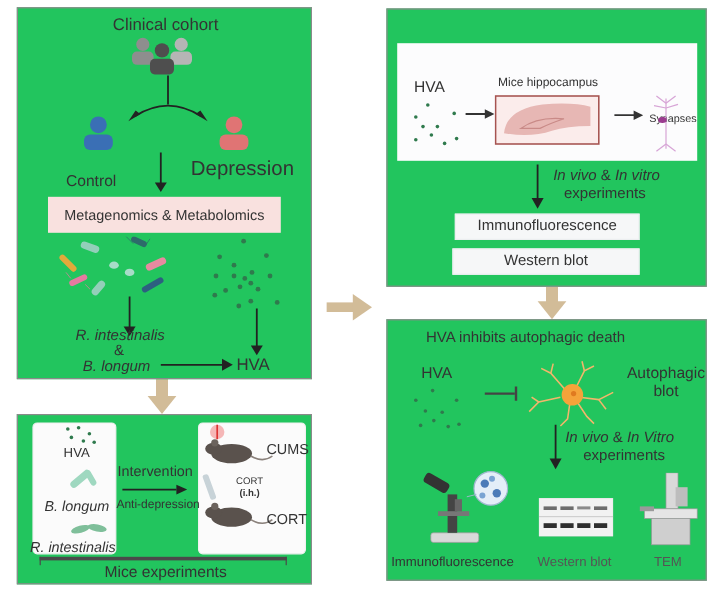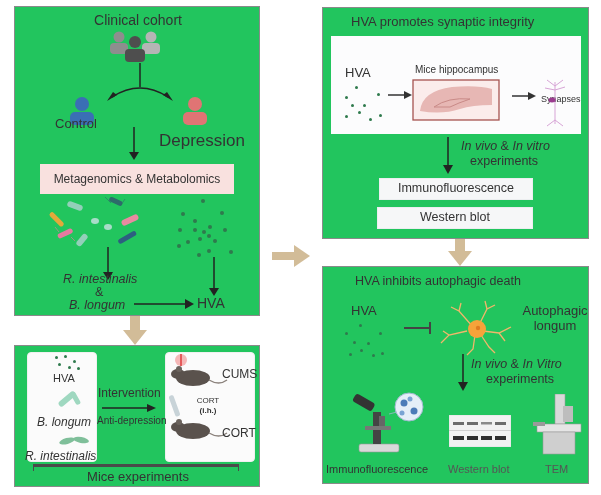--- a/index.html
+++ b/index.html
@@ -61,21 +61,21 @@
   </svg>
 
   <svg class="abs" style="left:52px;top:88px;" width="30" height="30">
     <circle cx="15" cy="9" r="7" fill="#3a6fb5"></circle>
       <rect x="3" y="17" width="24" height="13" rx="5" fill="#3a6fb5"></rect>
   </svg>
   <svg class="abs" style="left:165px;top:88px;" width="30" height="30">
     <circle cx="15" cy="9" r="7" fill="#e07474"></circle>
       <rect x="3" y="17" width="24" height="13" rx="5" fill="#e07474"></rect>
   </svg>
-  <div class="txt" style="left:40px;top:109px;font-size:13px;">Control</div>
+  <div class="txt" style="left:40px;top:136px;font-size:13px;">Control</div>
   <div class="txt" style="left:144px;top:124px;font-size:17px;">Depression</div>
   <svg class="abs" style="left:113px;top:118px;" width="12" height="36">
     <line x1="6" y1="2" x2="6" y2="28" stroke="#222" stroke-width="1.5"></line>
       <polygon points="1,27 11,27 6,35" fill="#222"></polygon>
   </svg>
 
   <div class="pinkband" style="left:25px;top:157px;width:194px;height:30px;"></div>
   <div class="txt center" style="left:25px;width:194px;top:165px;font-size:12px;">Metagenomics &amp; Metabolomics</div>
 
   <svg class="abs" style="left:30px;top:190px;" width="100" height="64">
@@ -188,21 +188,20 @@
   <div class="txt center" style="left:178px;width:30px;top:60px;font-size:8px;font-weight:bold;">(i.h.)</div>
   <div class="txt" style="left:207px;top:80px;font-size:12px;">CORT</div>
 
   <div class="abs" style="left:18px;top:118px;width:206px;height:3px;background:#4a4a4a;"></div>
   <div class="abs" style="left:18px;top:118px;width:1px;height:7px;background:#4a4a4a;"></div>
   <div class="abs" style="left:223px;top:118px;width:1px;height:7px;background:#4a4a4a;"></div>
   <div class="txt center" style="left:0;width:246px;top:123px;font-size:13px;">Mice experiments</div>
 </div>
 
 <div class="panel" id="p-syn">
-  <div class="txt" style="left:28px;top:6px;font-size:13px;">HVA promotes synaptic integrity</div>
   <div class="abs" style="left:8px;top:28px;width:250px;height:98px;background:#fcfcfd;"></div>
 
   <div class="txt" style="left:22px;top:57px;font-size:13px;">HVA</div>
   <div class="abs" style="left:22px;top:78px;width:40px;height:34px;">
     <div class="dot sm" style="left:10px;top:0px;"></div>
       <div class="dot sm" style="left:0px;top:10px;"></div>
     <div class="dot sm" style="left:32px;top:7px;"></div>
       <div class="dot sm" style="left:6px;top:18px;"></div>
     <div class="dot sm" style="left:18px;top:18px;"></div>
       <div class="dot sm" style="left:13px;top:25px;"></div>
@@ -281,21 +280,21 @@
         <path d="M12,36 L6,32"></path>
         <path d="M46,32 L62,34 L74,28"></path>
         <path d="M62,34 L68,42"></path>
       <path d="M38,36 L36,50 L30,56"></path>
         <path d="M44,36 L52,48 L58,54"></path>
     </g>
     <circle cx="40" cy="30" r="9" fill="#f5a33a"></circle>
     <circle cx="41" cy="29" r="2.2" fill="#e07a20"></circle>
   </svg>
   <div class="txt center" style="left:192px;width:80px;top:36px;font-size:13px;">Autophagic</div>
-  <div class="txt center" style="left:192px;width:80px;top:51px;font-size:13px;">longum</div>
+  <div class="txt center" style="left:192px;width:80px;top:51px;font-size:13px;">blot</div>
 
   <svg class="abs" style="left:134px;top:86px;" width="12" height="40">
     <line x1="6" y1="1" x2="6" y2="30" stroke="#222" stroke-width="1.5"></line>
       <polygon points="1,29 11,29 6,38" fill="#222"></polygon>
   </svg>
   <div class="txt" style="left:148px;top:90px;font-size:12.5px;">
     <span class="it">In vivo</span><span> &amp; </span><span class="it">In Vitro</span>
   </div>
   <div class="txt" style="left:163px;top:105px;font-size:12.5px;">experiments</div>
 

